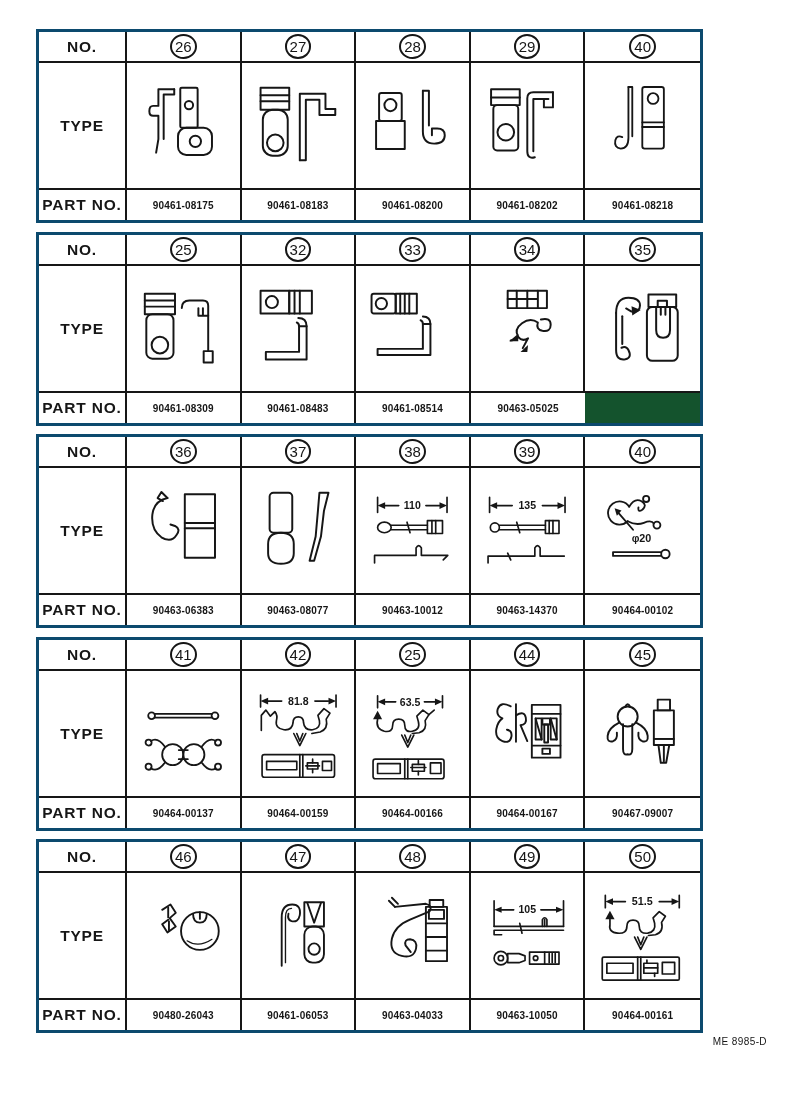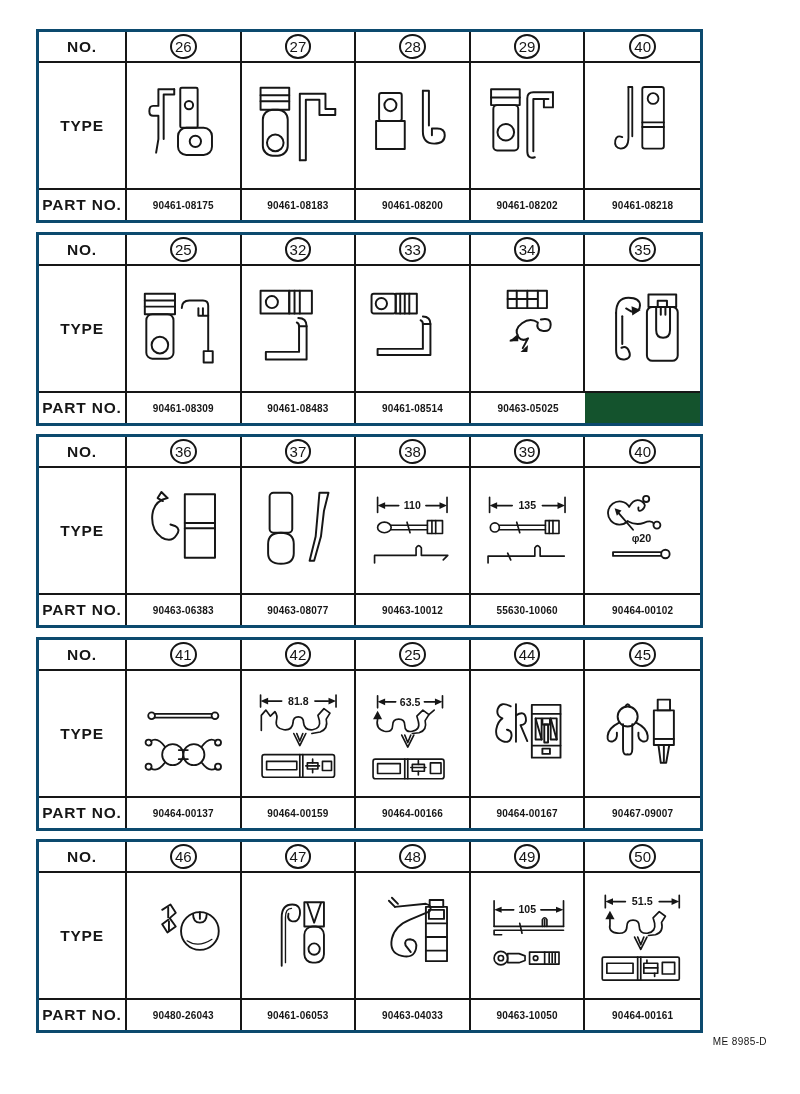--- a/index.html
+++ b/index.html
@@ -311,21 +311,21 @@
     <div class="cell br">
         <span class="partno">90463-06383</span>
       </div>
     <div class="cell br">
         <span class="partno">90463-08077</span>
       </div>
     <div class="cell br">
         <span class="partno">90463-10012</span>
       </div>
     <div class="cell br">
-        <span class="partno">55630-10060</span>
+        <span class="partno">90463-14370</span>
       </div>
     <div class="cell br lc">
         <span class="partno">90464-00102</span>
       </div>
   </div>
 
   <div class="tbl" style="top:637px">
     <div class="cell lbl">NO.</div>
     <div class="cell">
         <span class="circ">41</span>

